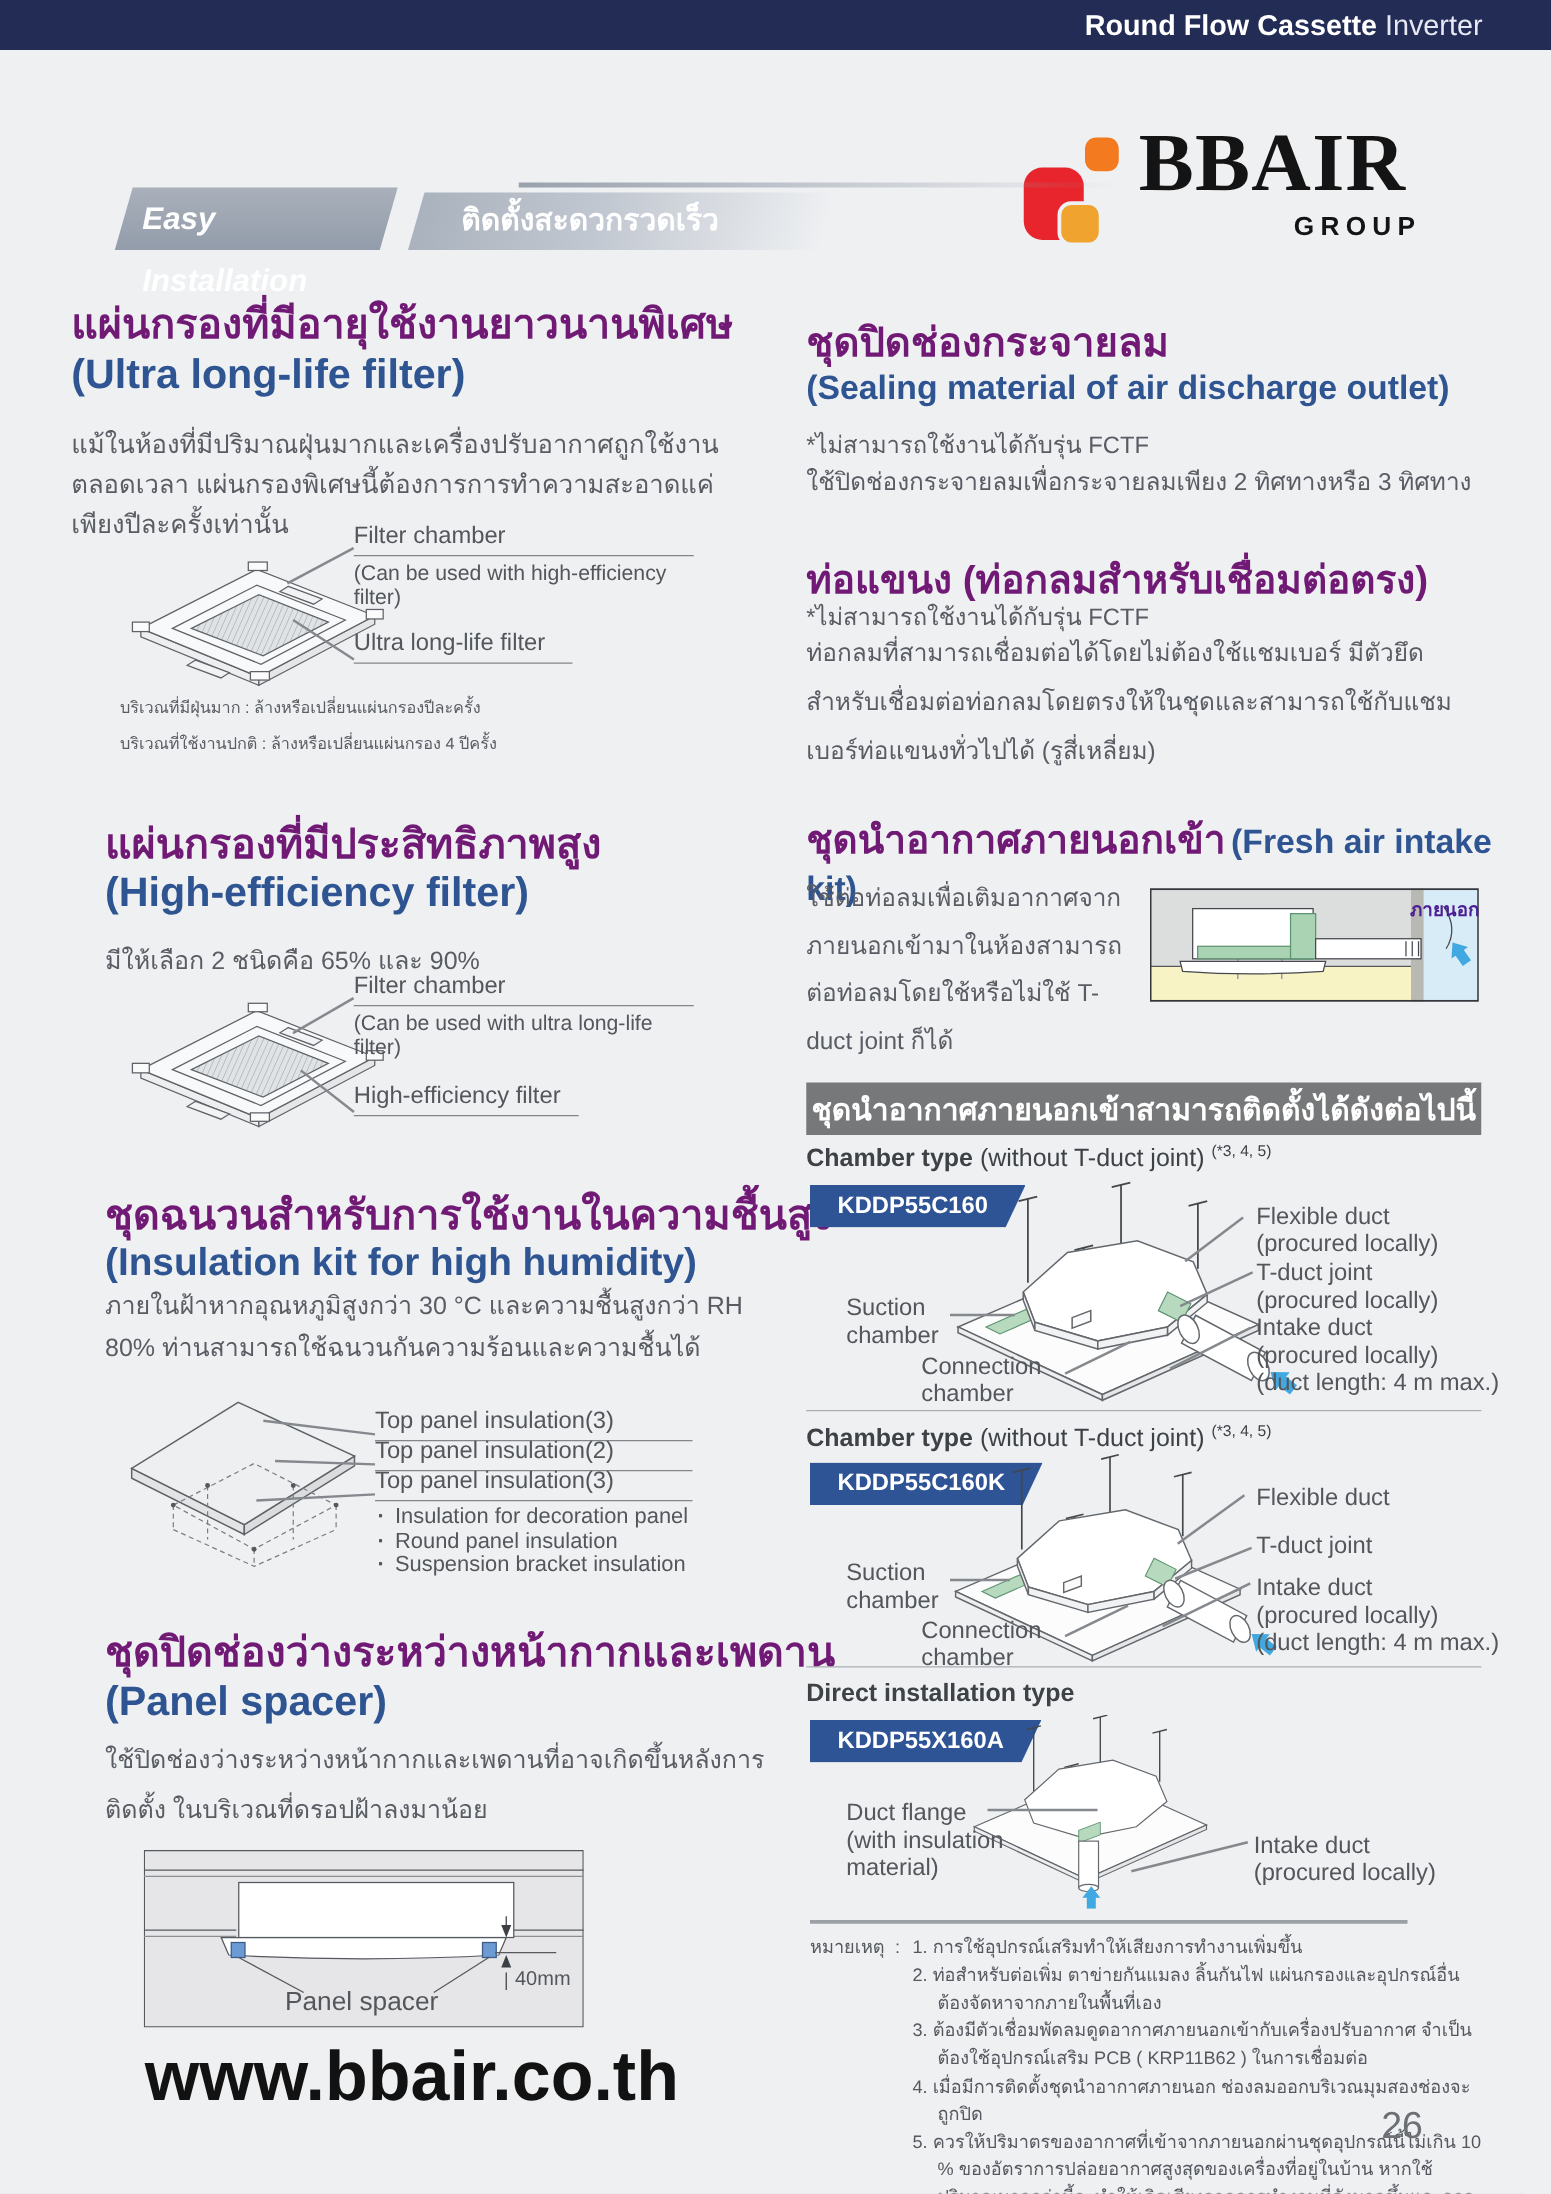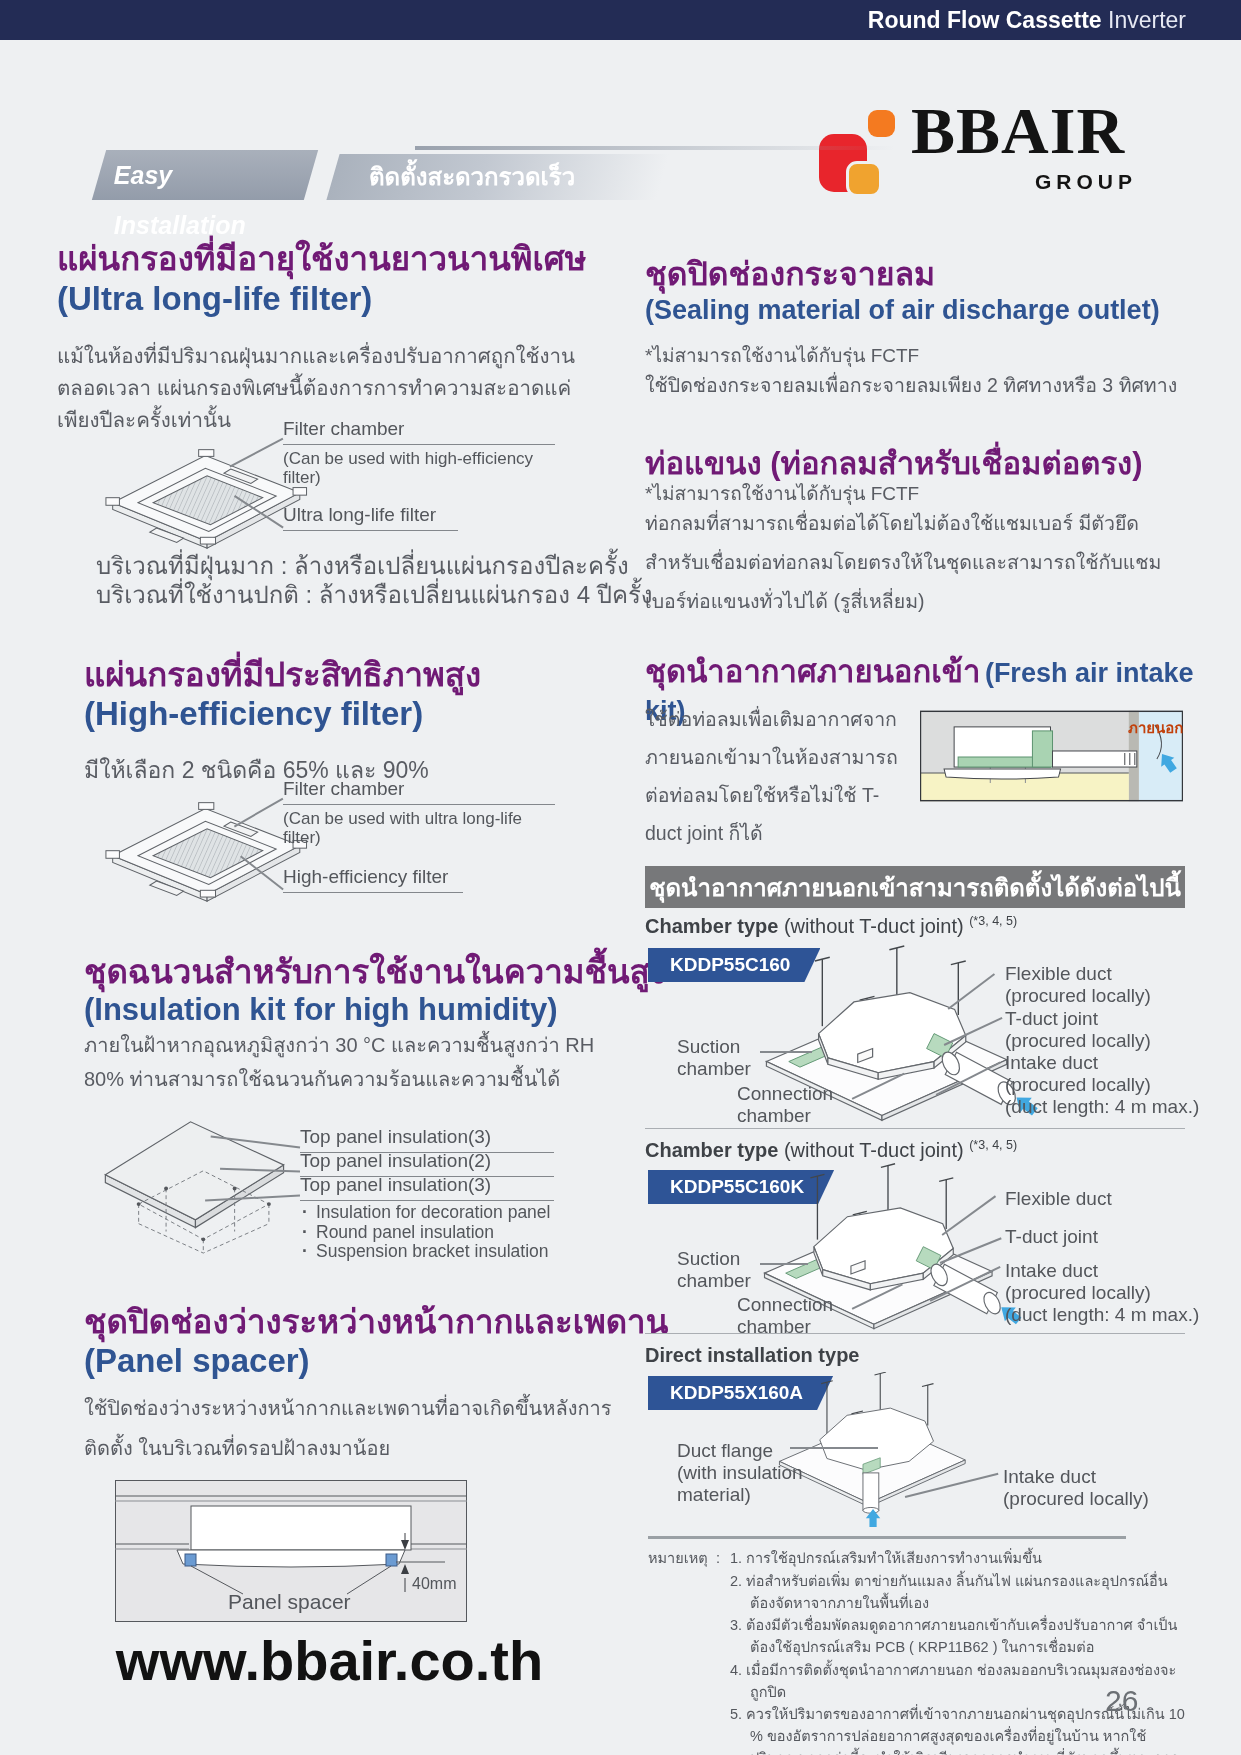--- a/index.html
+++ b/index.html
@@ -180,28 +180,28 @@
     <div>Filter chamber</div>
     <div class="rule"></div>
     <div class="sub">(Can be used with high-efficiency filter)</div>
   </div>
   <div class="lead" style="left:283px;top:438px;width:60px;transform:rotate(152deg)"></div>
   <div class="dlab" style="left:283px;top:504px;width:175px">
     <div>Ultra long-life filter</div>
     <div class="rule"></div>
   </div>
   <div class="lead" style="left:283px;top:527px;width:58px;transform:rotate(-147deg)"></div>
-  <div class="abs body-txt" style="left:96px;top:551px;font-size:24px;line-height:29px">
+  <div class="abs body-txt" style="left:96px;top:551px;font-size:13px;line-height:29px">
     <div>บริเวณที่มีฝุ่นมาก : ล้างหรือเปลี่ยนแผ่นกรองปีละครั้ง</div>
     <div>บริเวณที่ใช้งานปกติ : ล้างหรือเปลี่ยนแผ่นกรอง 4 ปีครั้ง</div>
   </div>
 
   <div class="abs h-th" style="left:84px;top:648px;font-size:33px">แผ่นกรองที่มีประสิทธิภาพสูง</div>
   <div class="abs h-en" style="left:84px;top:695px;font-size:33px">(High-efficiency filter)</div>
-  <div class="abs body-txt" style="left:84px;top:752px;font-size:23px">มีให้เลือก 2 ชนิดคือ 65% และ 90%</div>
+  <div class="abs body-txt" style="left:84px;top:752px;font-size:20px">มีให้เลือก 2 ชนิดคือ 65% และ 90%</div>
 
   <svg class="abs" style="left:85px;top:790px" width="245" height="118" viewBox="0 0 245 140">
       <use href="#g-cassette"></use>
     </svg>
   <div class="dlab" style="left:283px;top:778px;width:272px">
     <div>Filter chamber</div>
     <div class="rule"></div>
     <div class="sub">(Can be used with ultra long-life filter)</div>
   </div>
   <div class="lead" style="left:283px;top:798px;width:56px;transform:rotate(150deg)"></div>
@@ -317,21 +317,21 @@
     <rect x="132" y="40" width="84" height="16" fill="#ffffff" stroke="#45484d"></rect>
     <line x1="204" y1="42" x2="204" y2="54" stroke="#45484d"></line>
       <line x1="209" y1="42" x2="209" y2="54" stroke="#45484d"></line>
       <line x1="214" y1="42" x2="214" y2="54" stroke="#45484d"></line>
     <path d="M234,14 Q246,32 236,48" fill="none" stroke="#45484d"></path>
     <g transform="translate(246,64) rotate(-125)">
         <polygon points="0,4 10,4 10,0 20,8 10,16 10,12 0,12" fill="#41a8e1"></polygon>
       </g>
     <rect x="0.5" y="0.5" width="261" height="89" fill="none" stroke="#34373c" stroke-width="1.4"></rect>
   </svg>
-  <div class="abs" style="left:1128px;top:716px;font-size:15px;font-weight:700;color:#c2410c">ภายนอก</div>
+  <div class="abs" style="left:1128px;top:716px;font-size:15px;font-weight:700;color:#4c1d95">ภายนอก</div>
 
   <div class="graybar">ชุดนำอากาศภายนอกเข้าสามารถติดตั้งได้ดังต่อไปนี้</div>
 
   <div class="ct" style="left:645px;top:914px">
     <span class="tbold">Chamber type</span><span> (without T-duct joint) </span><sup>(*3, 4, 5)</sup>
   </div>
   <div class="model-badge" style="left:648px;top:948px">KDDP55C160</div>
   <svg class="abs" style="left:718px;top:944px" width="326" height="182" viewBox="0 0 350 195">
       <use href="#g-chamber"></use>
     </svg>

